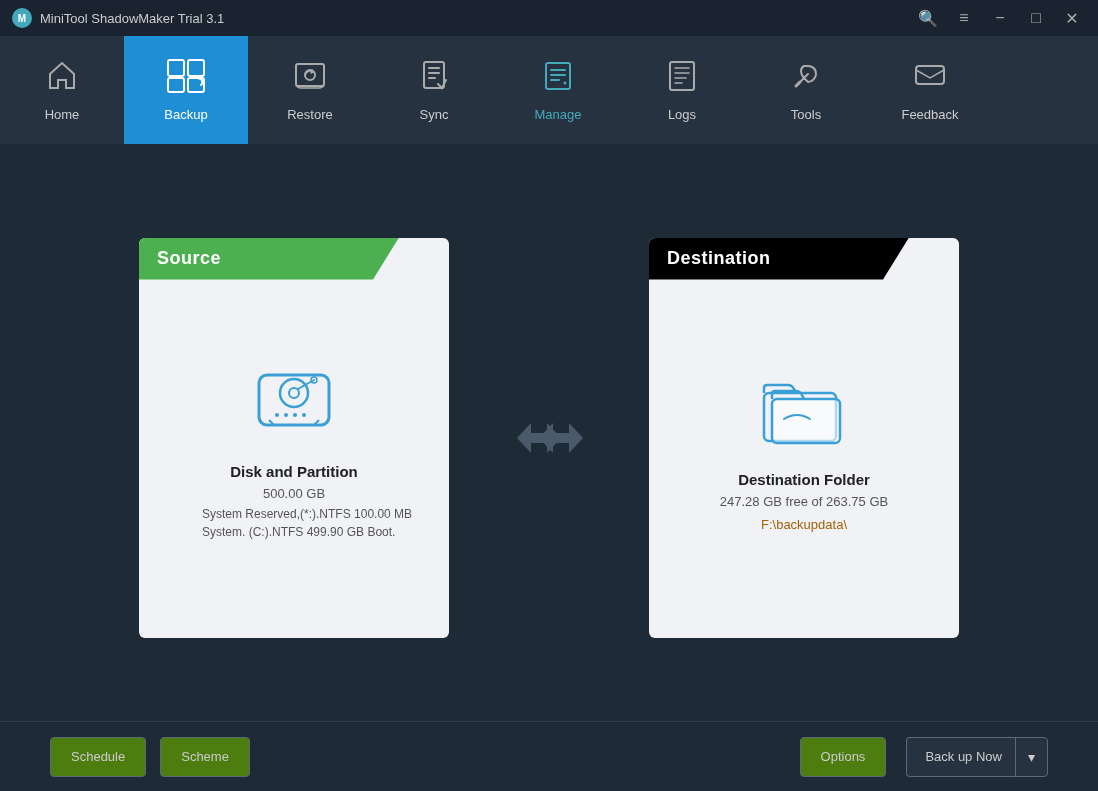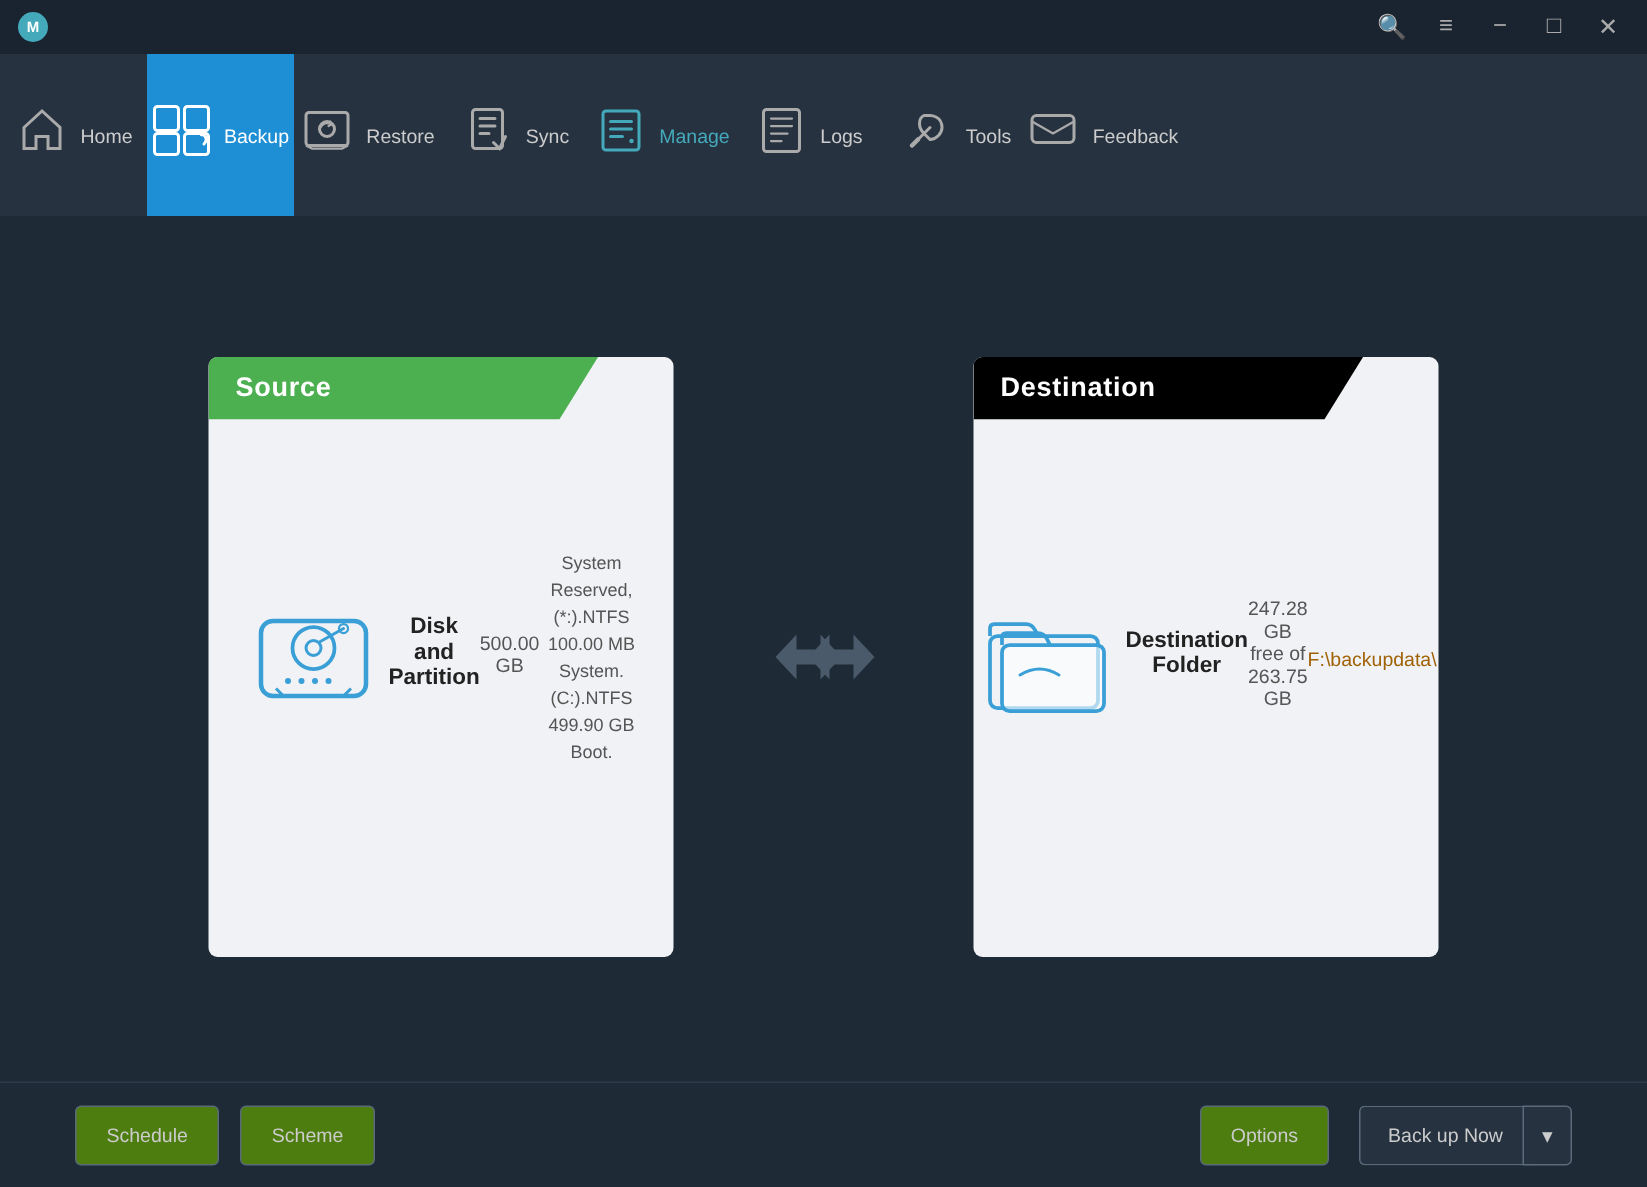--- a/index.html
+++ b/index.html
@@ -48,24 +48,24 @@
 
     
     .navbar {
       background: #263240;
       height: 108px;
       display: flex;
       align-items: stretch;
     }
     .nav-item {
       display: flex;
-      flex-direction: row;
+      flex-direction: column;
       align-items: center;
       justify-content: center;
-      width: 98px;
+      width: 124px;
       cursor: pointer;
       gap: 8px;
       color: #ccc;
       font-size: 13px;
       transition: background 0.15s;
     }
     .nav-item.active {
       background: #1e8fd4;
       color: #fff;
     }
@@ -86,20 +86,21 @@
     }
 
     
     .card {
       background: #f0f2f5;
       border-radius: 6px;
       width: 310px;
       height: 400px;
       position: relative;
       display: flex;
+      flex-direction: column;
       align-items: center;
       justify-content: center;
       padding: 20px;
       cursor: pointer;
     }
     .card-header {
       position: absolute;
       top: 0; left: 0;
       height: 42px;
       width: 260px;
@@ -132,22 +133,23 @@
     }
     .card-subtitle {
       font-size: 13px;
       color: #555;
       text-align: center;
       margin-bottom: 4px;
     }
     .card-detail {
       font-size: 12px;
       color: #555;
-      text-align: center;
+      text-align: left;
       line-height: 1.5;
+      margin-left: 43px;
     }
     .card-path {
       font-size: 13px;
       color: #a16207;
       text-align: center;
       margin-top: 4px;
     }
 
     
     .arrow-separator {
@@ -214,20 +216,21 @@
     }
 
     
     .disk-icon svg, .folder-icon svg { display: block; }
   </style>
 </head>
 <body>
 
 <div class="titlebar">
   <div class="titlebar-logo">M</div>
+  <span class="titlebar-title">MiniTool ShadowMaker Trial 3.1</span>
   <div class="titlebar-controls">
     <button class="titlebar-btn">🔍</button>
     <button class="titlebar-btn">≡</button>
     <button class="titlebar-btn">−</button>
     <button class="titlebar-btn">□</button>
     <button class="titlebar-btn close">✕</button>
   </div>
 </div>
 
 <div class="navbar">

